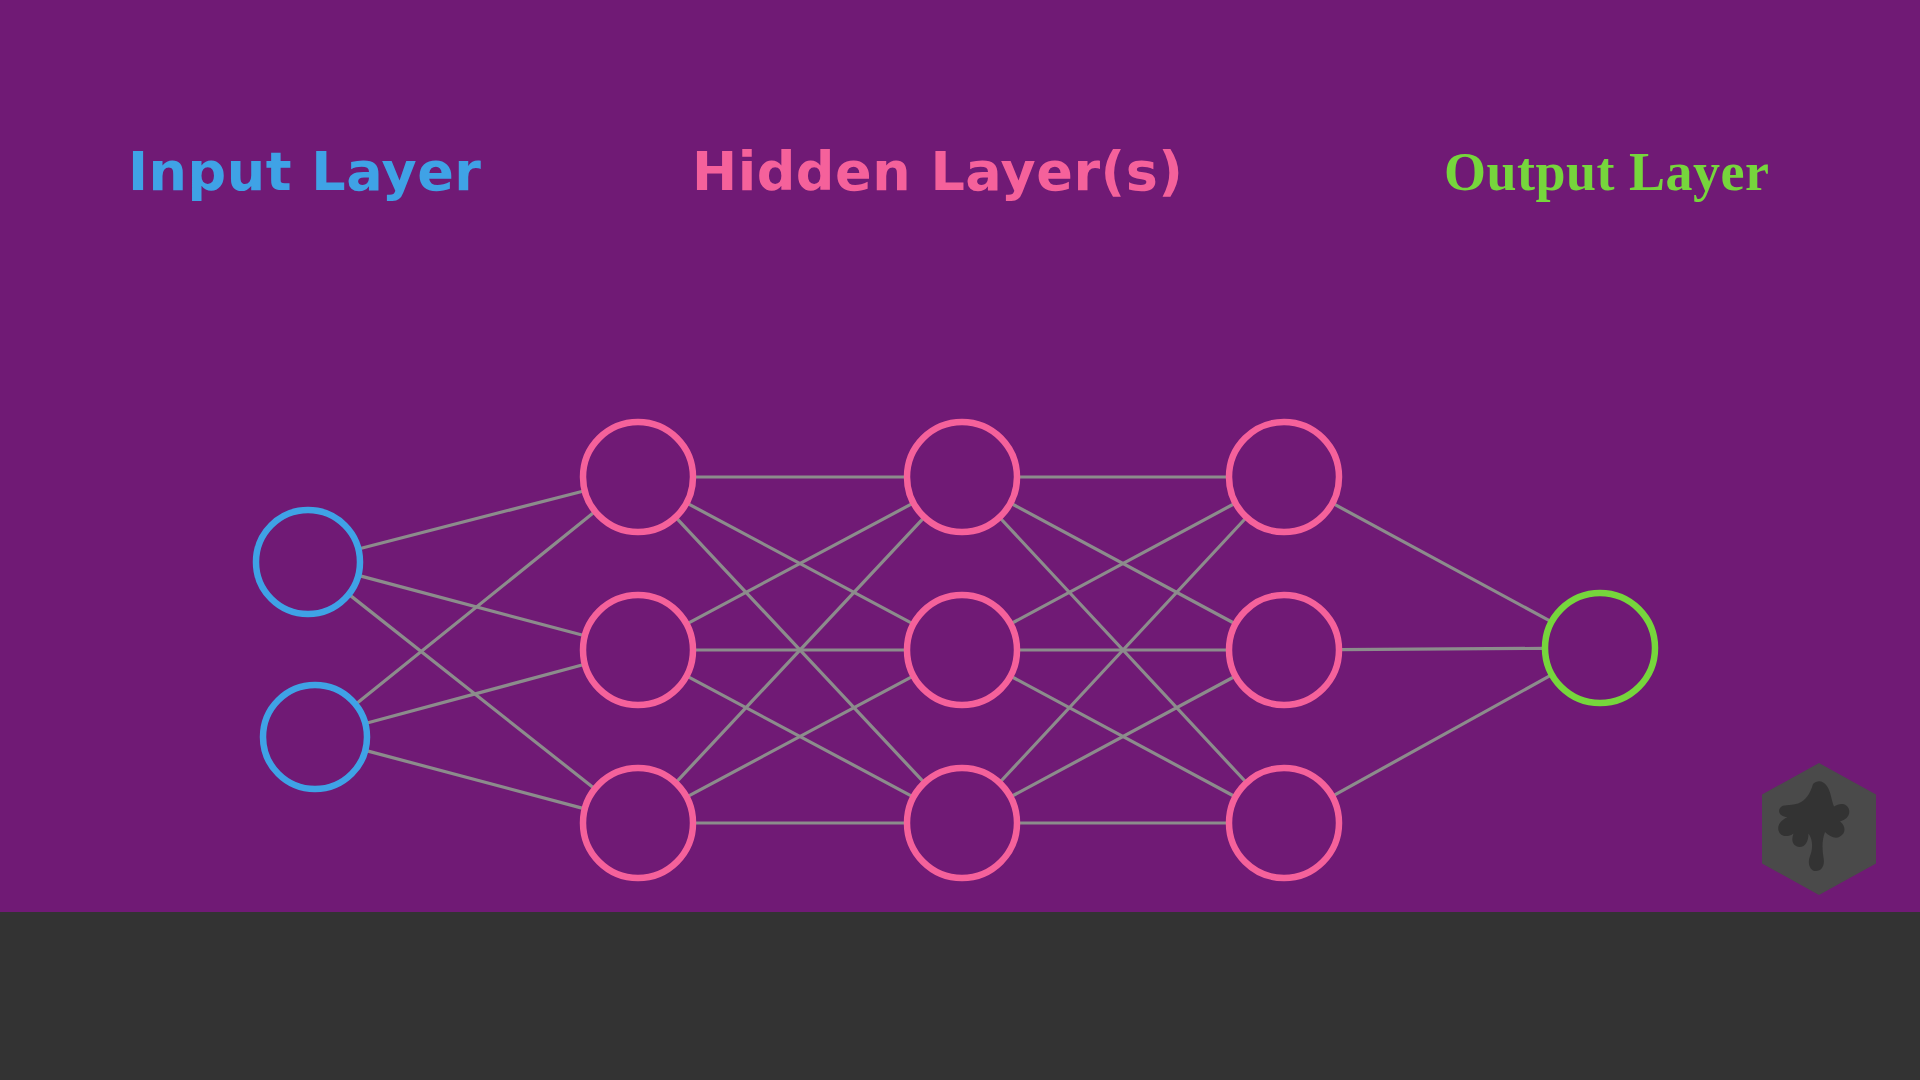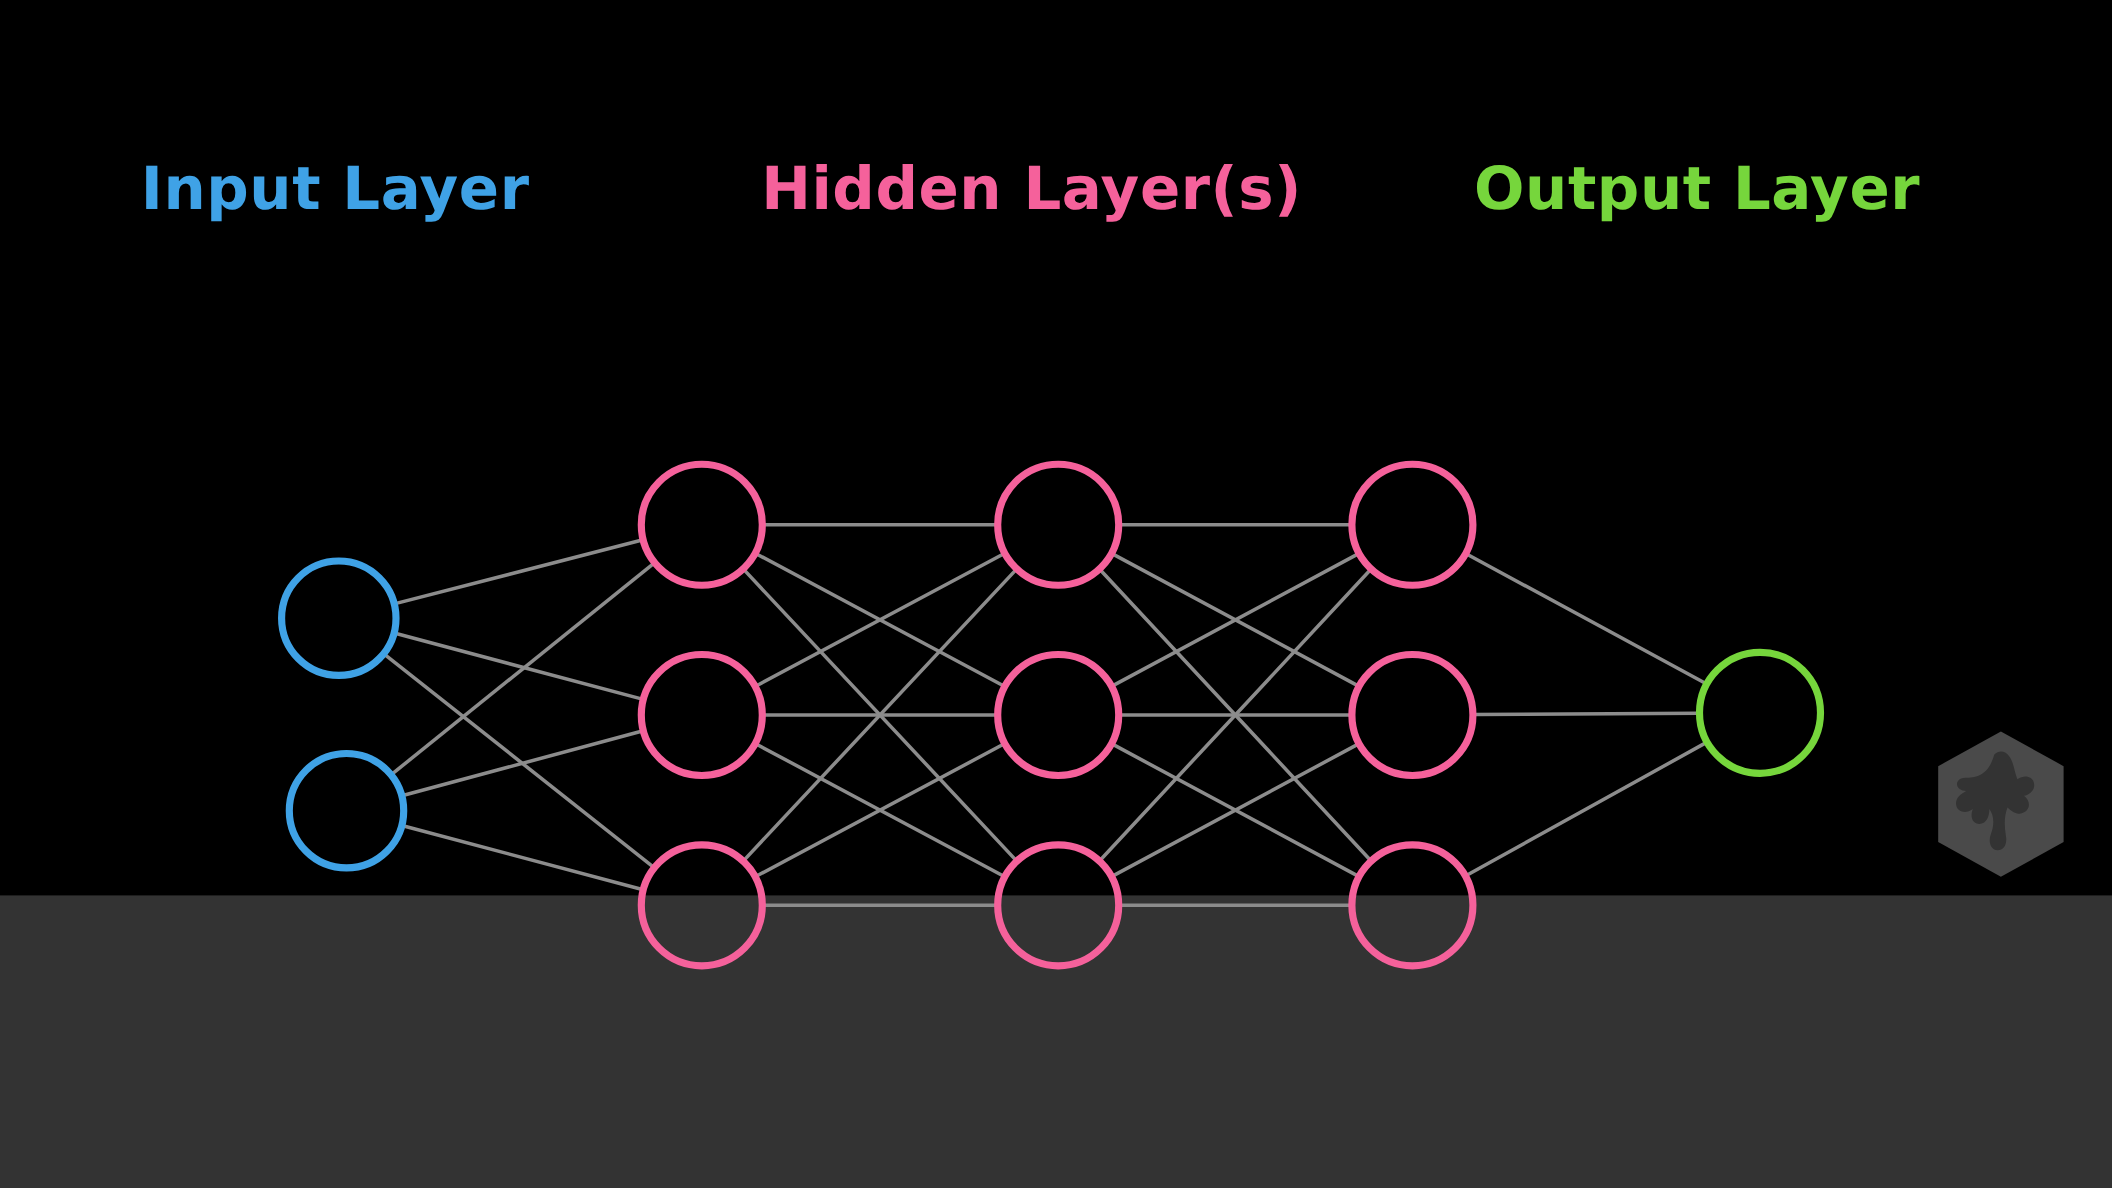--- a/index.html
+++ b/index.html
@@ -12,43 +12,43 @@
     width: 1920px;
     height: 1080px;
     overflow: hidden;
     font-family: "DejaVu Sans", sans-serif;
     position: relative;
   }
   #stage {
     position: absolute;
     inset: 0;
     width: 1920px;
-    height: 814px;
-    background: #000000;
+    height: 912px;
+    background: #701a75;
   }
   .layer-labels {
     position: absolute;
     top: 0;
     left: 0;
     width: 1920px;
     height: 260px;
     pointer-events: none;
   }
   .layer-label {
     position: absolute;
     font-family: "DejaVu Sans", sans-serif;
     font-weight: 700;
     font-size: 54px;
     letter-spacing: 0.5px;
     white-space: nowrap;
     line-height: 1;
   }
   #label-input  { left: 128px;  top: 145px; }
   #label-hidden { left: 692px;  top: 145px; text-align: center; }
-  #label-output { left: 1340px; top: 145px; }
+  #label-output { left: 1444px; top: 145px; font-family: Liberation Serif, serif; }
 
   svg#net {
     position: absolute;
     left: 0;
     top: 0;
     width: 1920px;
     height: 1080px;
     display: block;
   }
   .edge {

